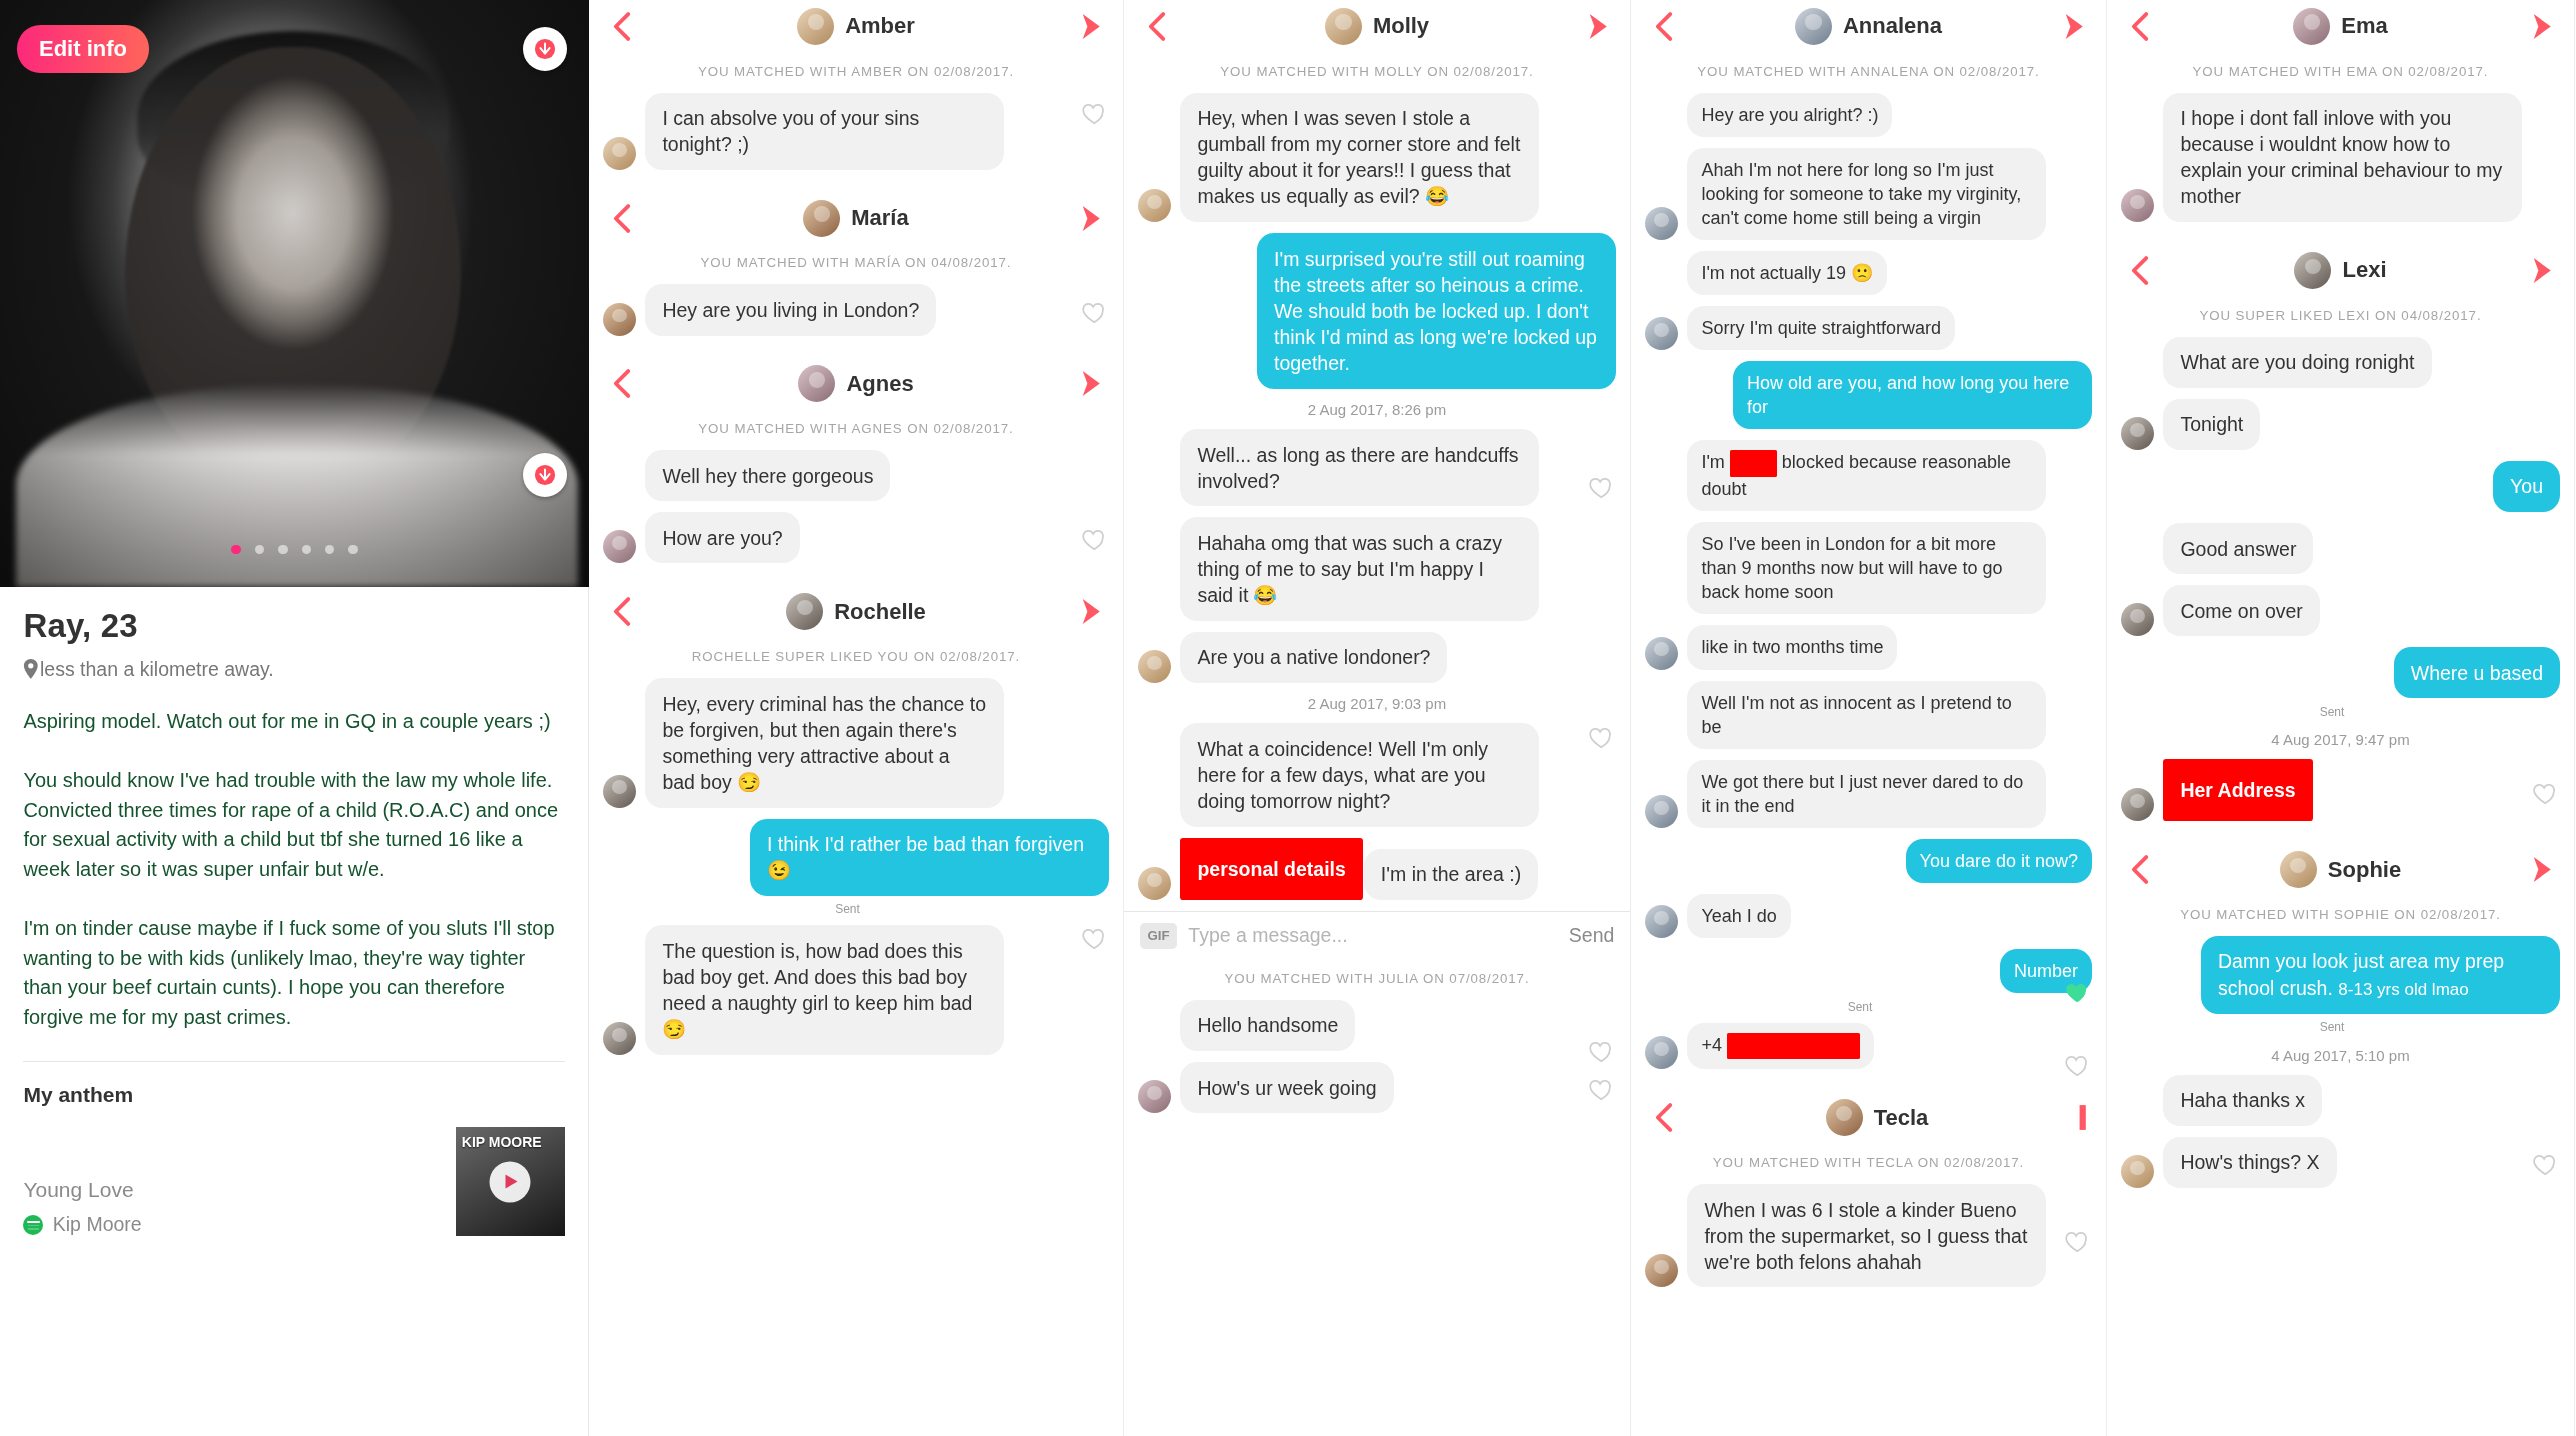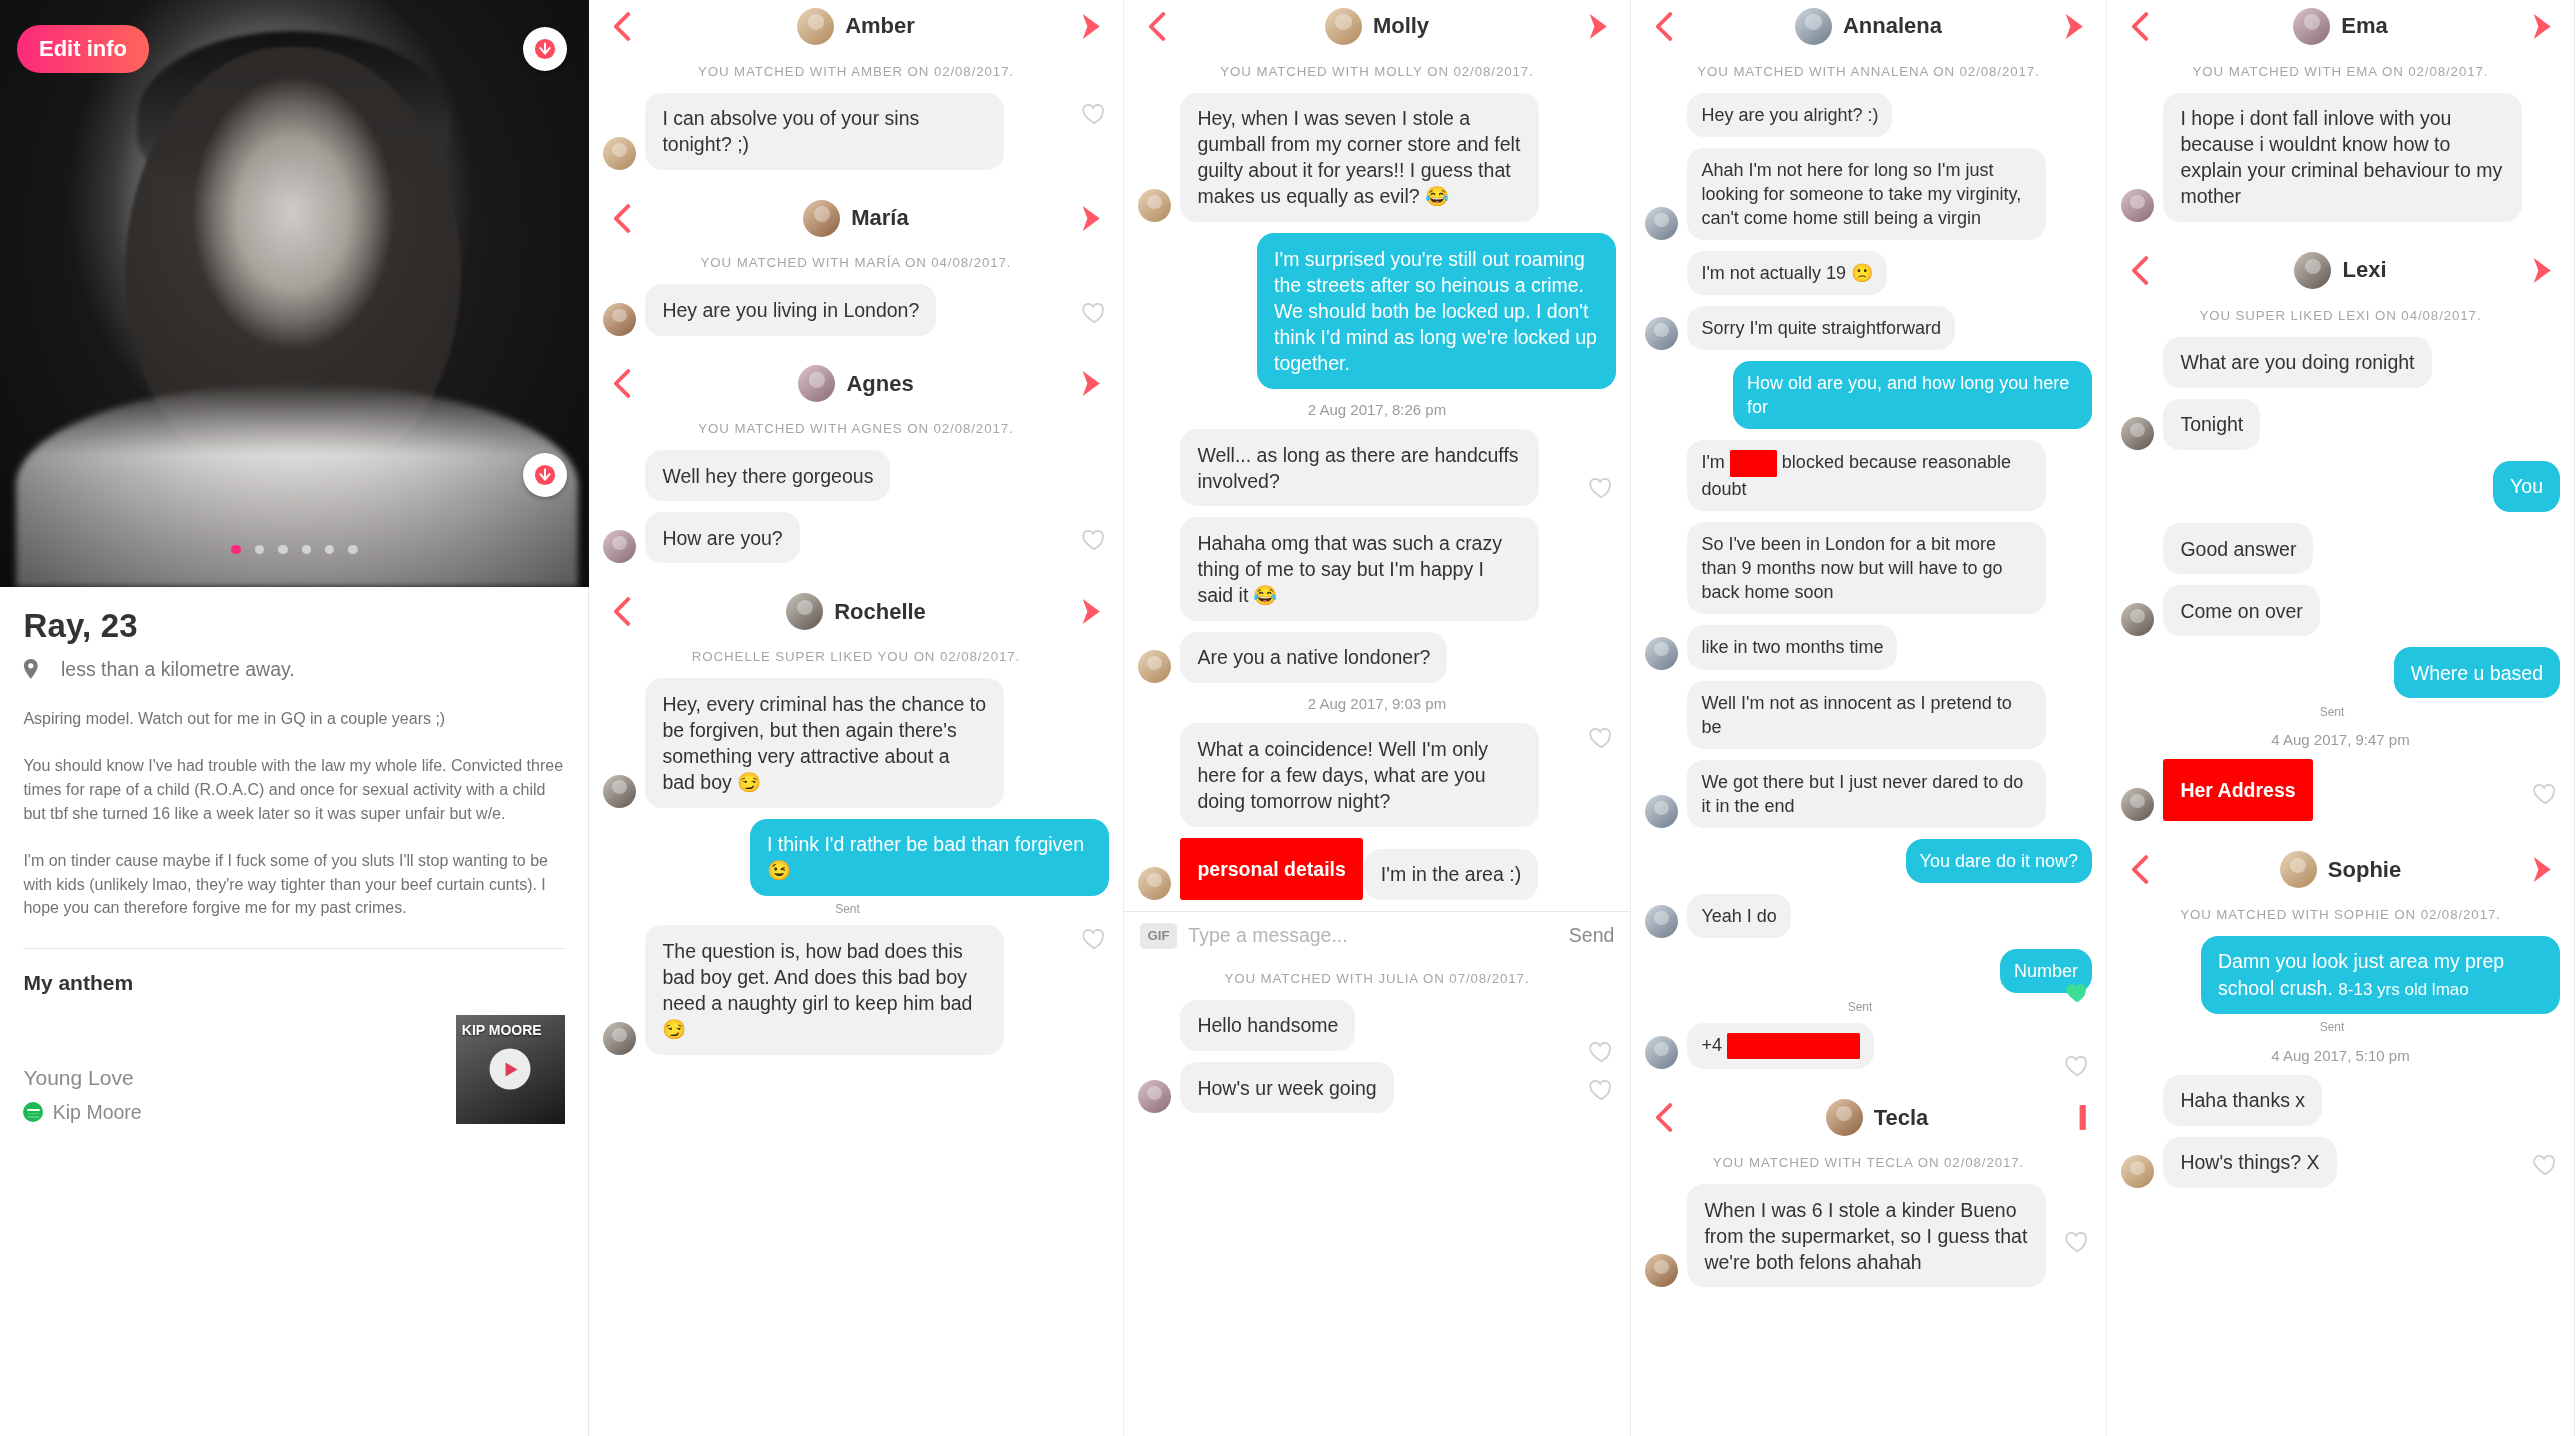--- a/index.html
+++ b/index.html
@@ -92,29 +92,29 @@
     position: absolute;
     left: 0; right: 0; bottom: 33px;
     display: flex; justify-content: center; gap: 14px;
   }
   .dot { width: 9.4px; height: 9.4px; border-radius: 50%; background: rgba(255,255,255,.55); }
   .dot.active { background: #fd297b; }
 
   .profile-body { padding: 20px 23.4px 0 23.4px; }
   .name { font-size: 33px; font-weight: bold; color: #333; letter-spacing: 0.2px; }
   .distance {
-    display: flex; align-items: center; gap: 22px;
+    display: flex; align-items: center; gap: 1px;
     margin-top: 12.5px; font-size: 19.5px; color: #777;
   }
   .pin { width: 15.6px; height: 20px; }
   .bio {
     margin-top: 26.5px;
-    font-size: 16px;
+    font-size: 20px;
     line-height: 1.48;
-    color: #737373;
+    color: #14532d;
     white-space: pre-wrap;
   }
   .divider { margin: 28px 0 0 0; height: 0.8px; background: #e6e6e6; }
   .anthem-title { margin-top: 22px; font-size: 21px; font-weight: bold; color: #333; }
   .anthem-row {
     display: flex; align-items: flex-end; justify-content: space-between;
     margin-top: 20px;
   }
   .anthem-text .song { font-size: 21px; color: #8a8a8a; }
   .anthem-spotify { display: flex; align-items: center; gap: 9.4px; margin-top: 11px; }

